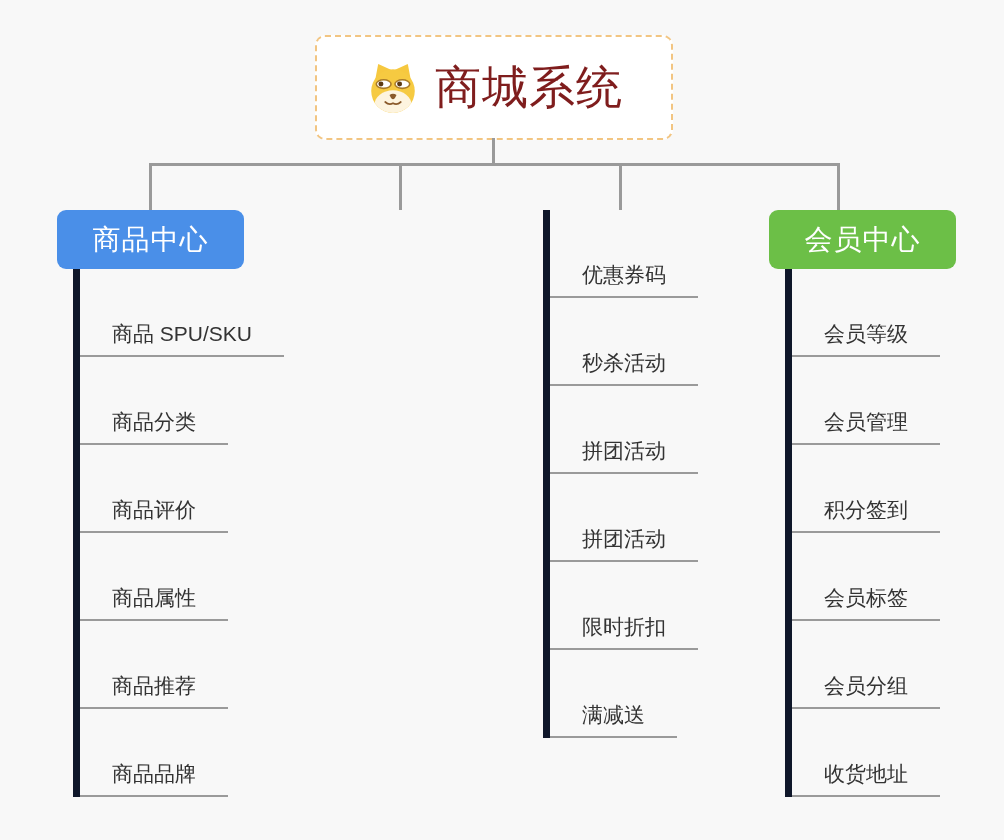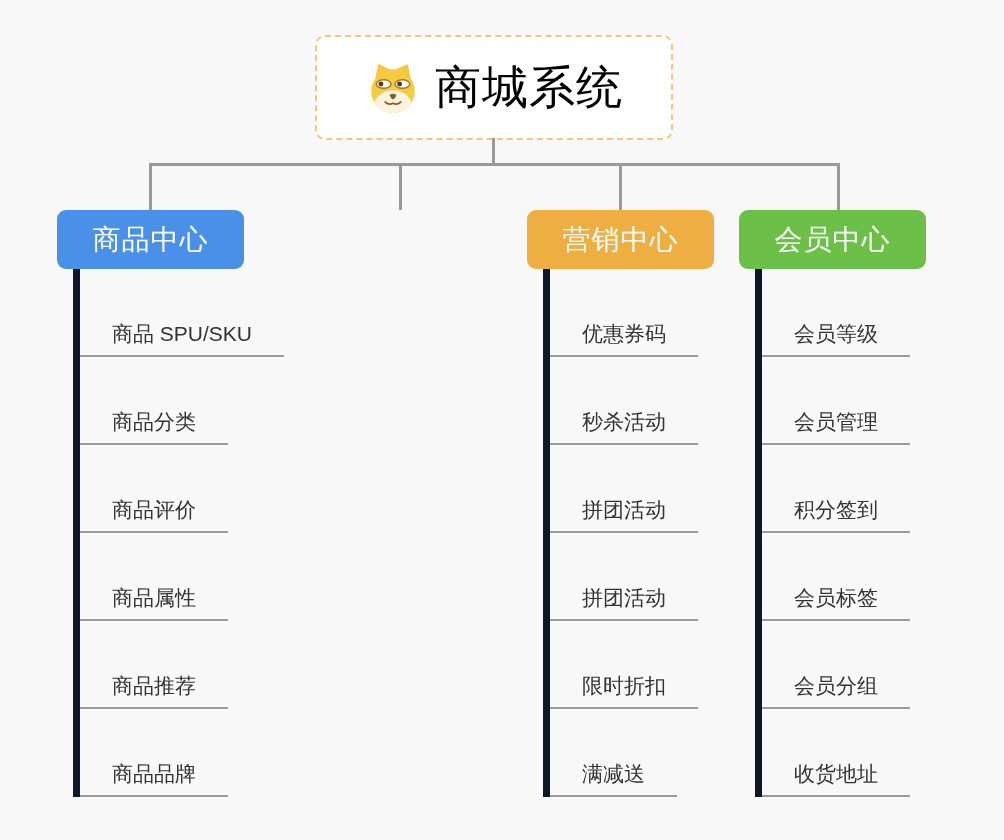--- a/index.html
+++ b/index.html
@@ -17,42 +17,42 @@
     width: 358px; height: 105px;
     background: #FFFFFF;
     border: 2px dashed #F2C582;
     border-radius: 10px;
     box-sizing: border-box;
     display: flex; align-items: center; justify-content: center;
     gap: 14px;
   }
   .root-title {
     font-size: 46px;
-    color: #000000;
+    color: #7f1d1d;
     letter-spacing: 1px;
     white-space: nowrap;
   }
   .dog-icon { width: 56px; height: 56px; flex: 0 0 auto; }
 
   
   .line { position: absolute; background: #9A9A9A; }
   .root-stem   { left: 492px; top: 138px; width: 3px;  height: 27px; }
   .rail        { left: 149px; top: 163px; width: 690px; height: 3px; }
   .drop        { top: 163px; width: 3px; height: 47px; }
   .drop-0 { left: 149px; }
   .drop-1 { left: 399px; }
   .drop-2 { left: 619px; }
   .drop-3 { left: 837px; }
 
   
   .branch { position: absolute; top: 210px; width: 187px; }
   .branch-0 { left: 57px; }
   .branch-1 { left: 307px; }
   .branch-2 { left: 527px; }
-  .branch-3 { left: 739px; text-align: center; }
+  .branch-3 { left: 769px; text-align: center; }
 
   .branch-header {
     width: 187px; height: 59px;
     border-radius: 9px;
     display: flex; align-items: center; justify-content: center;
     color: #FFFFFF;
     font-size: 28px;
     letter-spacing: 1px;
     box-sizing: border-box;
   }
@@ -134,21 +134,20 @@
   </div>
 
   <div class="leaf">
     <span class="leaf-label">商品品牌</span>
   </div>
 </div>
   </div>
 
 
   <div class="branch branch-2">
-    <div class="branch-header" style="background: rgb(239, 174, 65);">营销中心</div>
     <div class="branch-children">
   <div class="leaf">
     <span class="leaf-label">优惠券码</span>
   </div>
 
   <div class="leaf">
     <span class="leaf-label">秒杀活动</span>
   </div>
 
   <div class="leaf">

